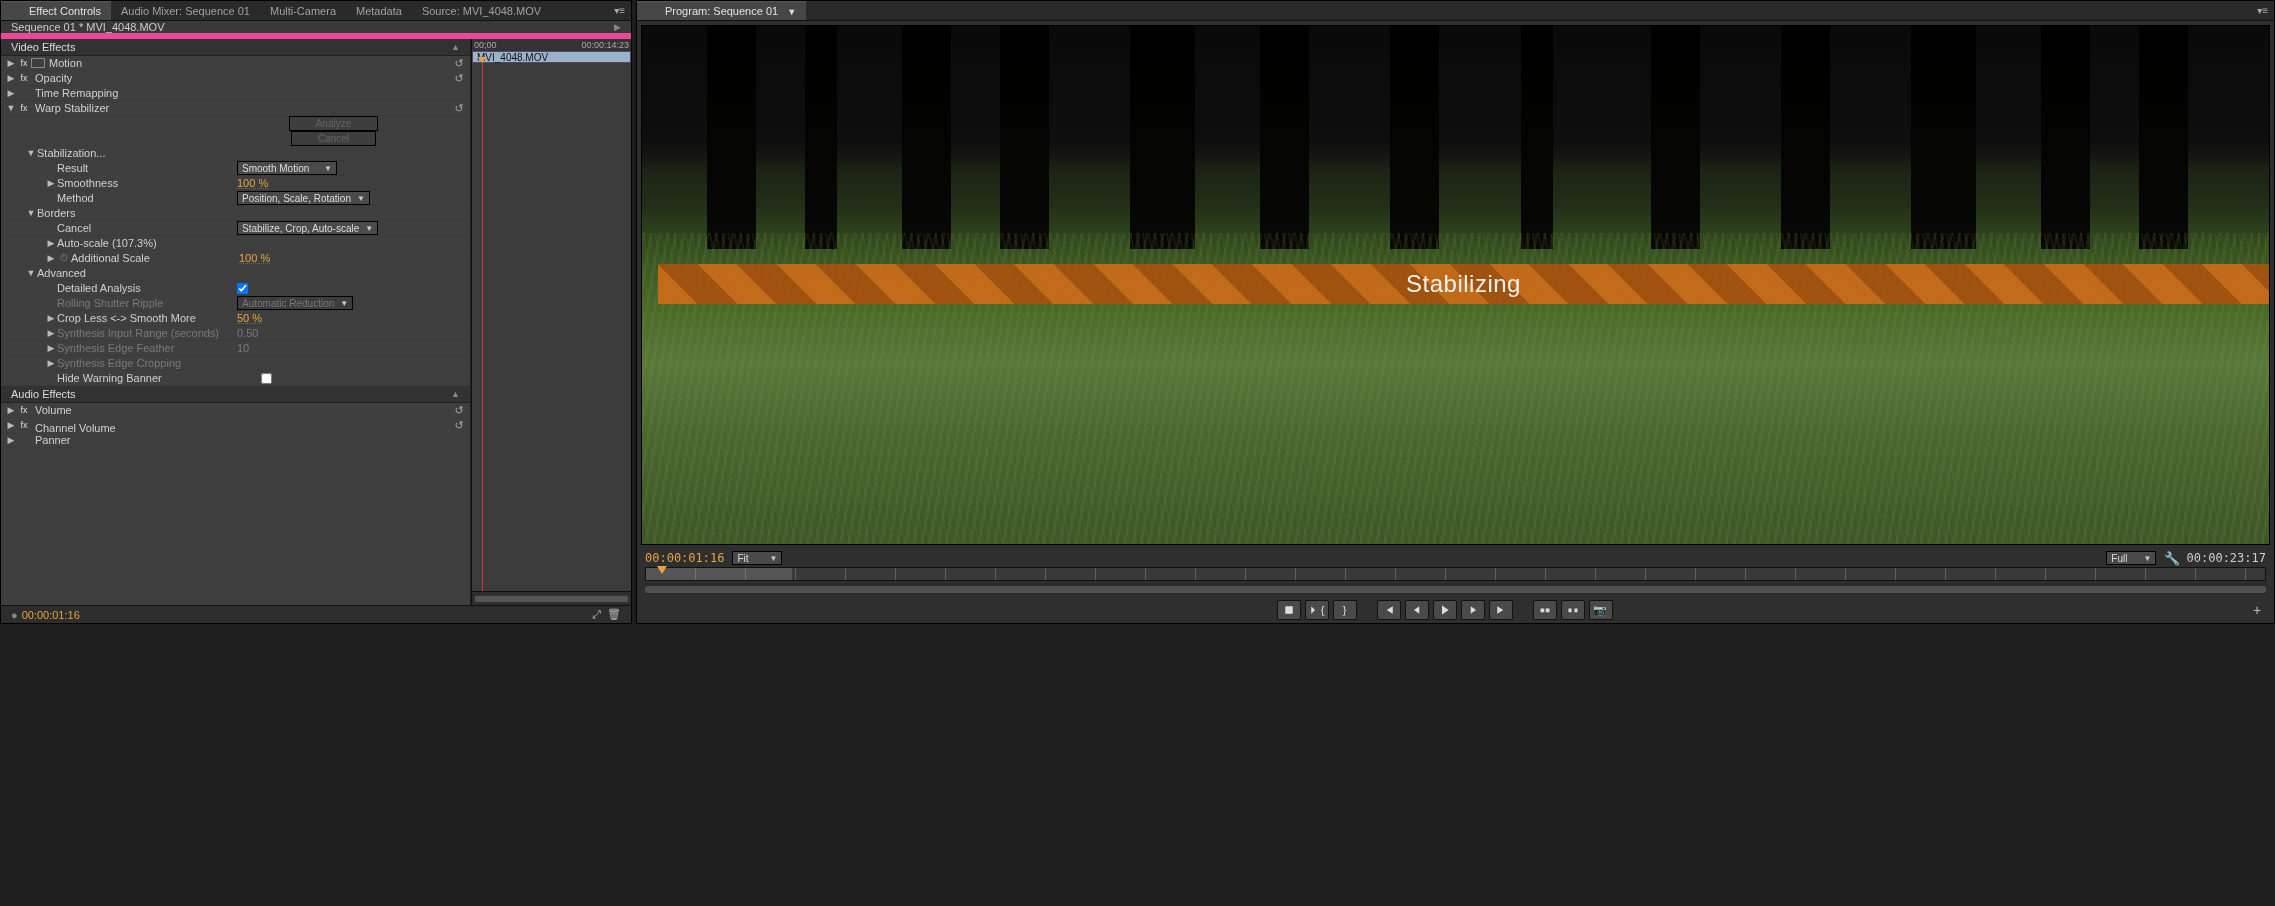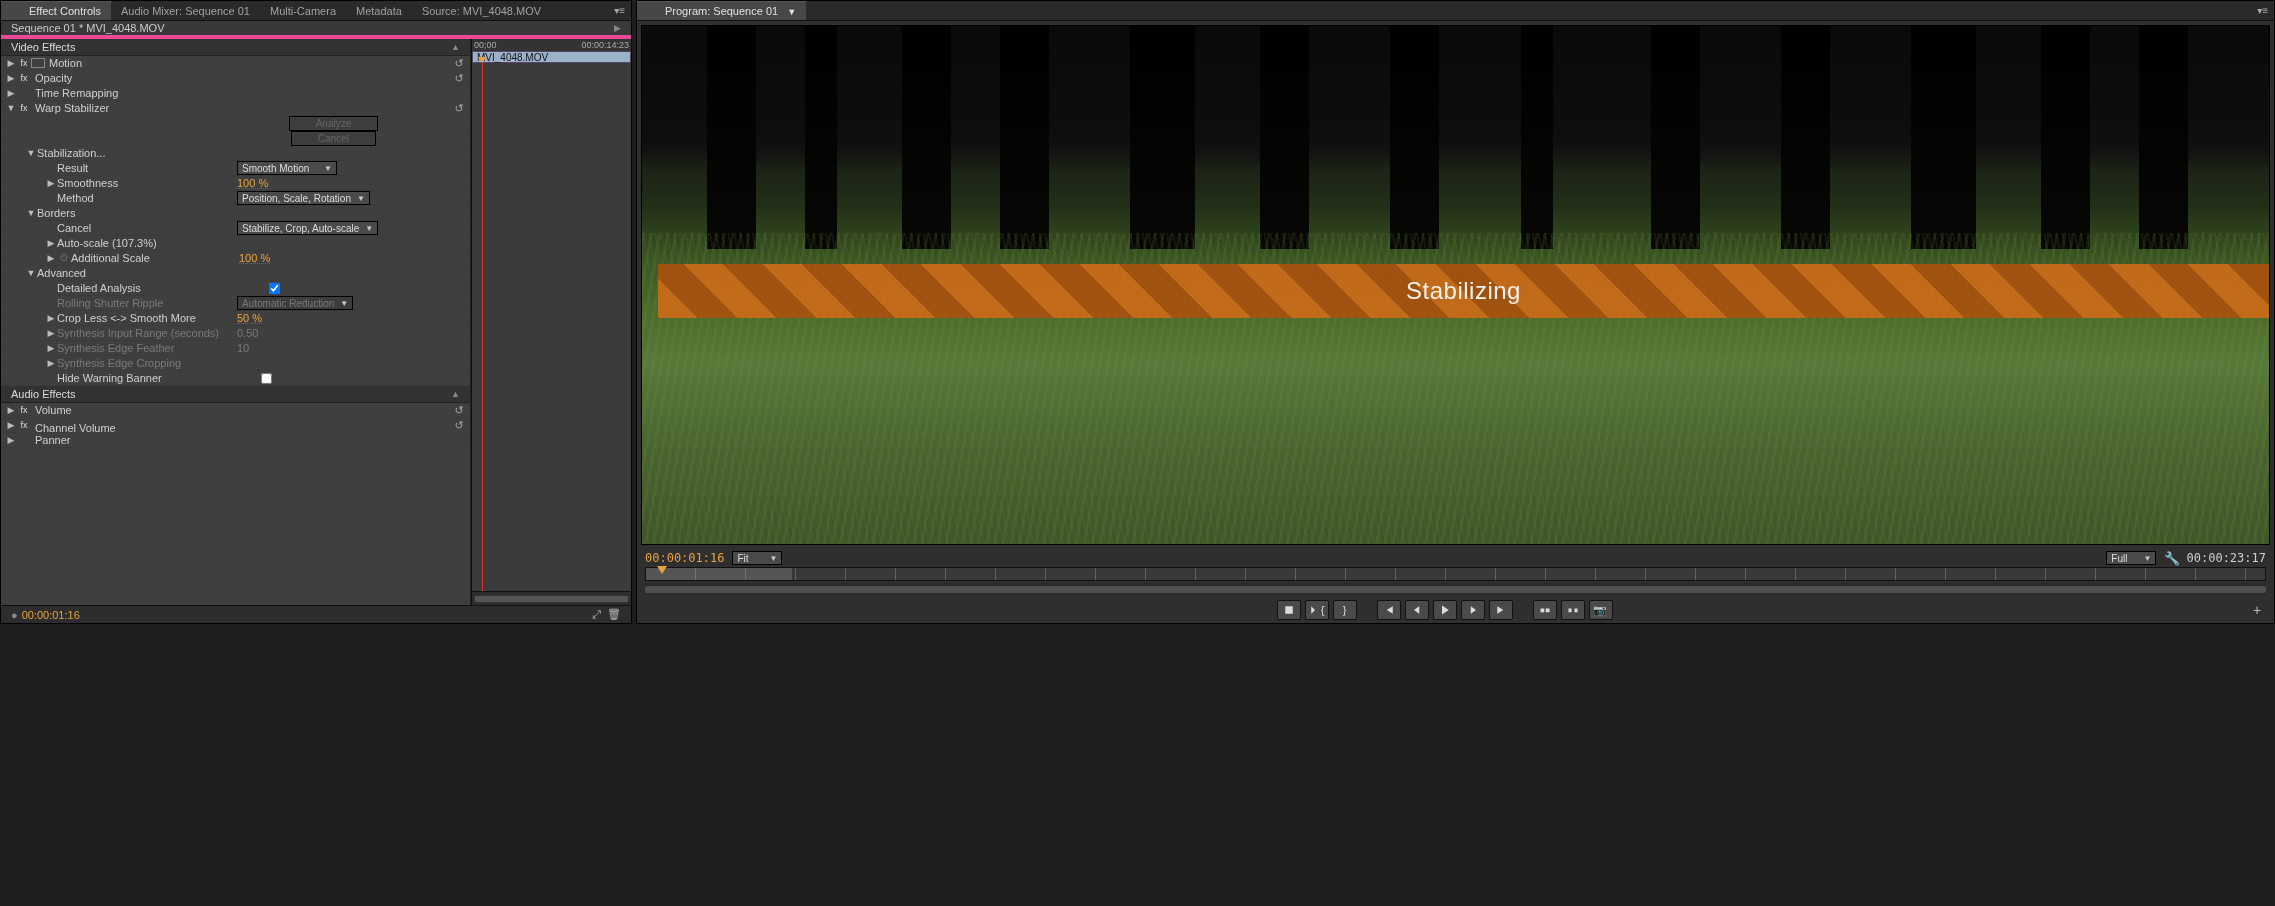--- a/index.html
+++ b/index.html
@@ -7,21 +7,21 @@
 .app { display: flex; height: 624px; width: 2275px; transform-origin: top left; }
 
 
 .left-panel { width: 632px; display: flex; flex-direction: column; border: 1px solid #000; background: #3a3a3a; }
 .tabs { display: flex; background: #2a2a2a; height: 20px; border-bottom: 1px solid #111; align-items: center; }
 .tab { padding: 3px 10px; color: #a0a0a0; cursor: pointer; font-size: 11px; }
 .tab.active { background: #474747; color: #e0e0e0; border-top: 1px solid #555; padding-left: 28px; }
 .tab-spacer { flex: 1; }
 .panel-menu { padding: 0 6px; color: #aaa; font-size: 10px; }
 
-.clip-header { display: flex; align-items: center; height: 18px; background: #393939; padding: 0 10px; color: #ccc; font-size: 11px; border-bottom: 4px solid #ec4899; }
+.clip-header { display: flex; align-items: center; height: 18px; background: #393939; padding: 0 10px; color: #ccc; font-size: 11px; border-bottom: 6px solid #ec4899; }
 .clip-header .playhead { margin-left: auto; color: #888; font-size: 9px; }
 
 .effects-body { display: flex; flex: 1; overflow: hidden; }
 .effects-props { width: 470px; overflow-y: auto; background: #3f3f3f; border-right: 1px solid #222; }
 .effects-timeline { flex: 1; background: #3a3a3a; display: flex; flex-direction: column; border-left: 1px solid #111; position: relative; }
 
 .section-header { background: #323232; padding: 2px 10px; color: #dcdcdc; font-size: 11px; border-bottom: 1px solid #222; display:flex; align-items:center; justify-content:space-between; }
 .section-header .collapse { color:#888; font-size:9px; }
 
 .prop-row { display: flex; align-items: center; height: 15px; padding: 0 4px; font-size: 11px; border-bottom: 1px solid rgba(0,0,0,0.05); }
@@ -63,21 +63,21 @@
 .hscroll .thumb { flex:1; height:8px; background:#555; border:1px solid #333; border-radius:2px; }
 
 
 .right-panel { flex: 1; display: flex; flex-direction: column; border: 1px solid #000; background: #2f2f2f; margin-left: 4px; }
 .monitor-view { flex: 1; display: flex; align-items: center; justify-content: center; background: #1b1b1b; position: relative; margin: 4px; border:1px solid #000; }
 .fake-video { width: 100%; height: 100%; position: relative; overflow: hidden; }
 
 .sky { position:absolute; inset:0; background: linear-gradient(#0a0a0a 0%, #0e0e0e 22%, #141612 25%, #1c2416 28%, #233018 35%, #3a5522 45%, #4b6a2a 55%, #58793a 65%, #4a6530 80%, #3d5528 100%); }
 .tree { position:absolute; top:0; height:43%; width:3%; background: linear-gradient(#000, #070705); }
 .grass-highlight { position:absolute; top:40%; left:0; right:0; height:60%; background: repeating-linear-gradient(100deg, rgba(130,160,70,0.12) 0 3px, rgba(0,0,0,0) 3px 8px), repeating-linear-gradient(80deg, rgba(90,120,50,0.15) 0 2px, rgba(0,0,0,0) 2px 6px); }
-.banner { position:absolute; top:46%; left:16px; right:0; height:54px; display:flex; align-items:center; justify-content:center; color:#fff; font-size:24px; background: repeating-linear-gradient(45deg, #cc6b18 0 28px, #a8510e 28px 56px); opacity:0.92; font-weight:300; letter-spacing:0.5px; }
+.banner { position:absolute; top:46%; left:16px; right:0; height:40px; display:flex; align-items:center; justify-content:center; color:#fff; font-size:24px; background: repeating-linear-gradient(45deg, #cc6b18 0 28px, #a8510e 28px 56px); opacity:0.92; font-weight:300; letter-spacing:0.5px; }
 
 .monitor-info { display:flex; align-items:center; padding: 0 8px; height: 18px; background:#2f2f2f; }
 .monitor-info .tc-left { color:#e8a33d; font-size:12px; font-family: monospace; }
 .monitor-info .fit-dd { margin-left: 8px; }
 .monitor-info .spacer { flex:1; }
 .monitor-info .res-dd { margin-right: 8px; }
 .monitor-info .wrench { color:#ccc; font-size:13px; margin-right:6px; }
 .monitor-info .tc-right { color:#cfcfcf; font-size:12px; font-family: monospace; }
 
 .monitor-ruler { height: 14px; background:#383838; margin: 0 8px; position:relative; border:1px solid #111; }
@@ -217,21 +217,21 @@
           <span class="hot">100 %</span>
         </div>
 
         <div class="prop-row">
           <span class="indent1"></span>
             <span class="twisty open"></span>
           <span class="label">Advanced</span>
         </div>
         <div class="prop-row">
           <span class="indent3"></span>
-          <span class="label" style="width:212px;">Detailed Analysis</span>
+          <span class="label" style="width:180px;">Detailed Analysis</span>
           <input type="checkbox" class="checkbox" checked="" style="">
         </div>
         <div class="prop-row">
           <span class="indent3"></span>
           <span class="label dim" style="width:180px;">Rolling Shutter Ripple</span>
           <span class="dropdown disabled">
               <span>Automatic Reduction</span>
               <span class="dd-arrow">▼</span>
             </span>
         </div>

